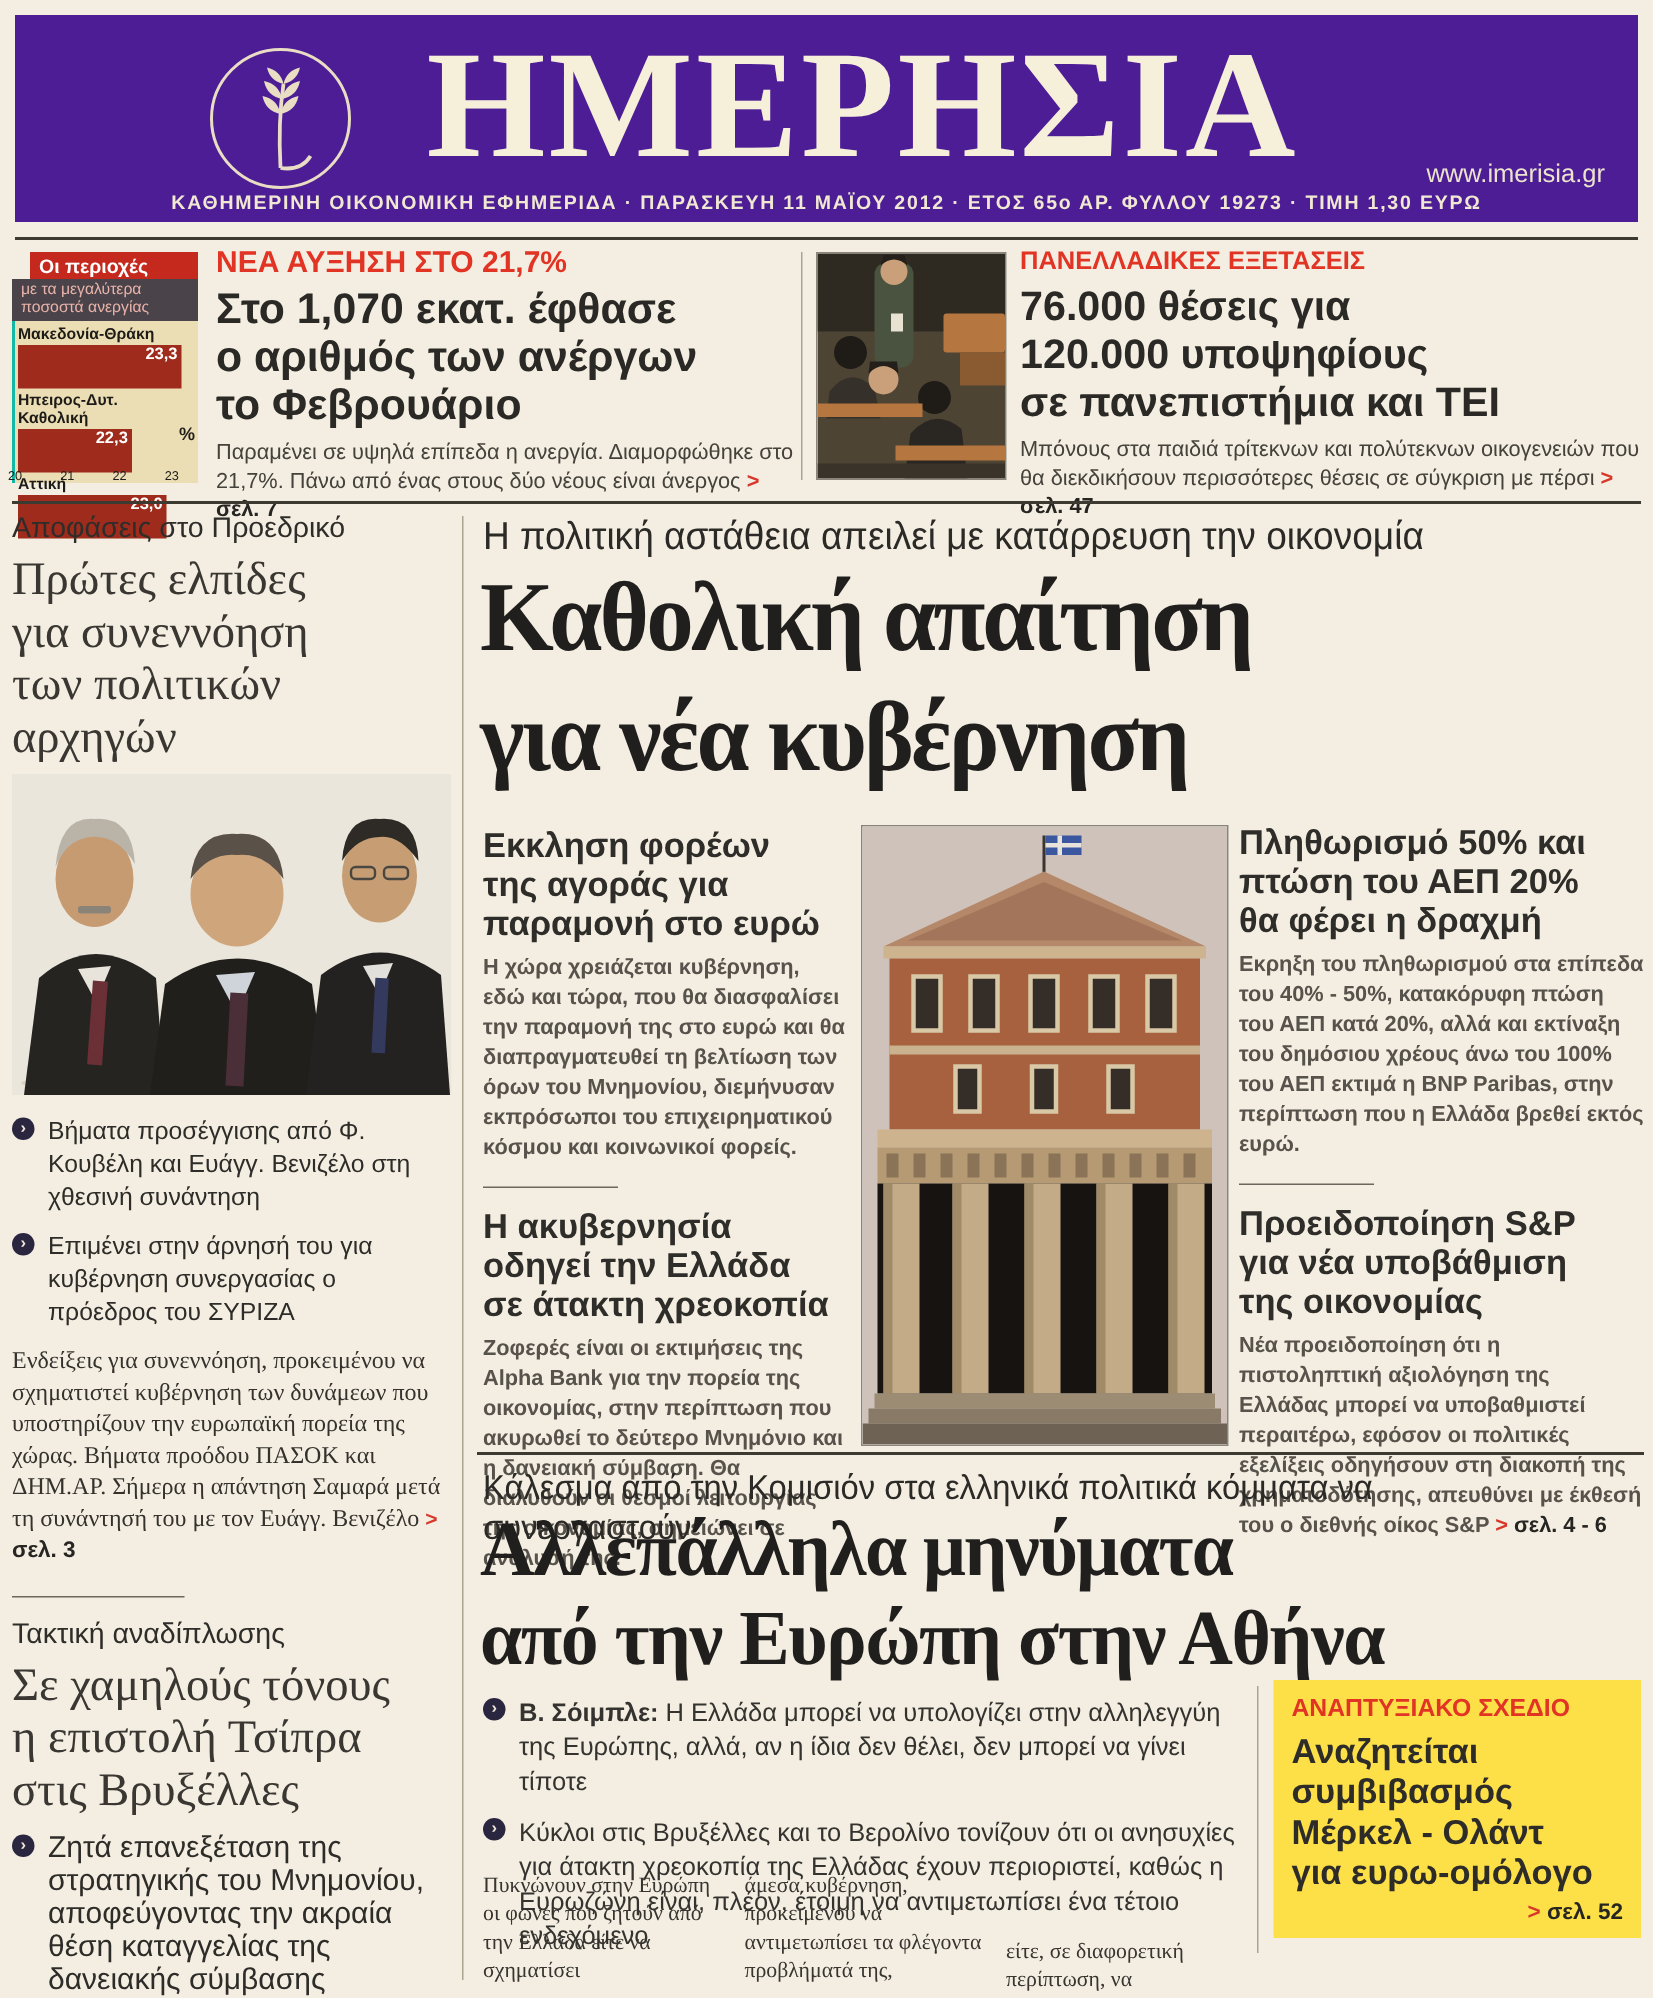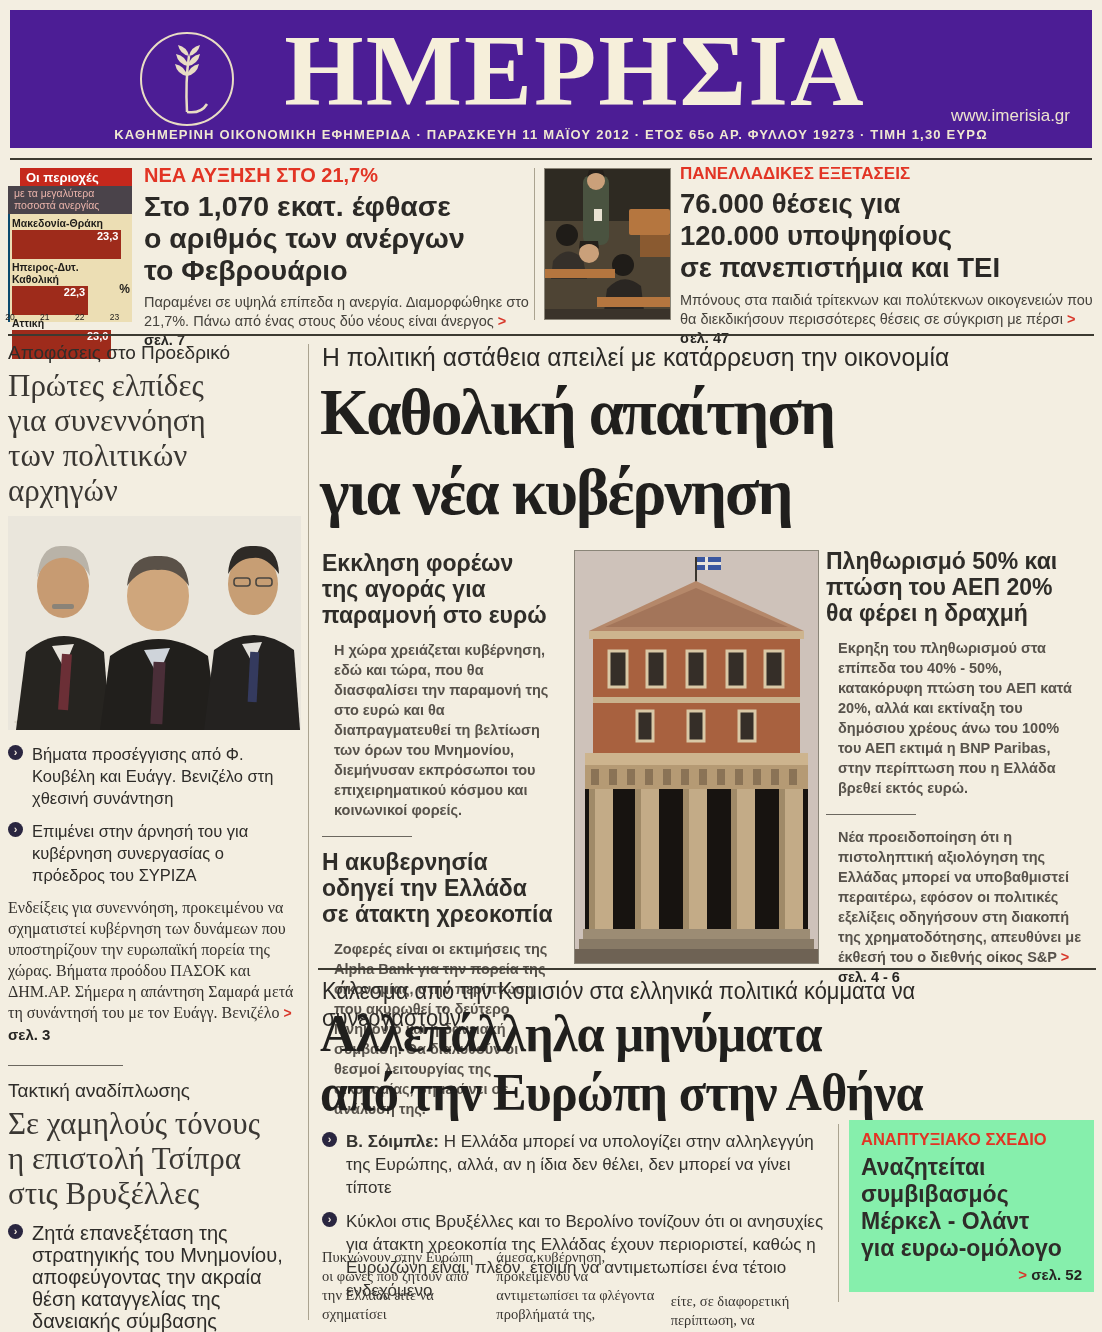--- a/index.html
+++ b/index.html
@@ -20,36 +20,36 @@
   .kicker-red{color:#e23424;font-weight:bold;}
   .headline-sans{font-weight:bold;color:#2b2926;}
   .dek{color:#45423c;}
   .refa{color:#d8372a;font-weight:bold;}
   .refl{font-weight:bold;color:#262522;}
 
   
   #chart{left:8px;top:168px;width:124px;height:154px;font-family:"Liberation Sans",sans-serif;}
   #chart-head{background:#c5281c;color:#fff;font-size:13px;font-weight:bold;padding:2px 6px 1px;margin-left:12px;}
   #chart-sub{background:#4a434a;color:#e9b3aa;font-size:10.5px;line-height:12px;padding:1px 6px 3px;}
-  #chart-plot{position:relative;background:#ecdeb4;border-left:2px solid #0c4a6e;padding:3px 4px 18px 2px;height:87px;}
+  #chart-plot{position:relative;background:#ecdeb4;border-left:2px solid #14b8a6;padding:3px 4px 18px 2px;height:87px;}
   .bar-label{font-size:10.5px;font-weight:bold;color:#1d1b18;line-height:12px;}
   .bar{position:relative;height:29px;background:#9e2b1b;margin:1px 0 2px;}
   .bar-val{position:absolute;right:3px;top:0;color:#fff;font-weight:bold;font-size:11px;line-height:13px;}
   .xtick{position:absolute;bottom:0;transform:translateX(-50%);font-size:8.5px;color:#201e1b;}
   #pct{position:absolute;right:2px;bottom:26px;font-size:12px;font-weight:bold;color:#201e1b;}
 
   .vline{background:#aaa390;width:1px;}
   .smallrule{border:0;border-top:1px solid #6b675f;width:90px;margin:16px 0 12px 0;}
 
   .bullet-ic{display:inline-flex;flex:0 0 auto;width:15px;height:15px;border-radius:50%;background:#2a2640;color:#efe7da;
     align-items:center;justify-content:center;font-size:11px;font-weight:bold;line-height:15px;margin-top:2px;}
   .bullet-row{display:flex;gap:9px;margin-bottom:11px;}
 
   .mid-h{font-size:23px;line-height:26px;font-weight:bold;color:#2f2d29;margin:0 0 7px 0;}
-  .mid-b{font-size:14.5px;line-height:20px;font-weight:bold;color:#57524b;margin:12px;}
+  .mid-b{font-size:14.5px;line-height:20px;font-weight:bold;color:#57524b;margin:0;}
 
   .serif-body{font-size:16px;line-height:21px;color:#35322e;}
   .photo-frame{border:1px solid #8a8578;background:#fff;}
   svg{display:block;}
 </style>
 </head>
 <body>
 
 <div id="page">
 
@@ -281,20 +281,23 @@
       <rect x="0" y="398" width="243" height="14" fill="#6e6254"></rect>
     </svg>
   </div>
 
   <div class="abs sans" style="left:826px;top:548px;width:270px;">
     <div class="mid-h pre">Πληθωρισμό 50% και
 πτώση του ΑΕΠ 20%
 θα φέρει η δραχμή</div>
     <p class="mid-b">Εκρηξη του πληθωρισμού στα επίπεδα του 40% - 50%, κατακόρυφη πτώση του ΑΕΠ κατά 20%, αλλά και εκτίναξη του δημόσιου χρέους άνω του 100% του ΑΕΠ εκτιμά η BNP Paribas, στην περίπτωση που η Ελλάδα βρεθεί εκτός ευρώ.</p>
     <hr class="smallrule">
+    <div class="mid-h pre">Προειδοποίηση S&amp;P
+για νέα υποβάθμιση
+της οικονομίας</div>
     <p class="mid-b"><span>Νέα προειδοποίηση ότι η πιστοληπτική αξιολόγηση της Ελλάδας μπορεί να υποβαθμιστεί περαιτέρω, εφόσον οι πολιτικές εξελίξεις οδηγήσουν στη διακοπή της χρηματοδότησης, απευθύνει με έκθεσή του ο διεθνής οίκος S&amp;P </span><span class="refa">&gt;</span> <span class="refl">σελ. 4 - 6</span></p>
   </div>
 
   <div class="abs rule" style="left:318px;top:968px;width:778px;"></div>
 
   <div class="abs sans" style="left:322px;top:978px;width:770px;font-size:23px;color:#2c2a27;transform:scaleX(.95);transform-origin:left top;">Κάλεσμα από την Κομισιόν στα ελληνικά πολιτικά κόμματα να συνεργαστούν</div>
   <div class="abs serif pre" style="left:320px;top:1004px;width:720px;font-size:52px;line-height:59px;font-weight:bold;letter-spacing:-1px;color:#201f1d;transform:scaleX(.97);transform-origin:left top;">Αλλεπάλληλα μηνύματα
 από την Ευρώπη στην Αθήνα</div>
 
   <div class="abs" style="left:322px;top:1130px;width:506px;">
@@ -309,21 +312,21 @@
   </div>
 
   <div class="abs" style="left:322px;top:1248px;width:508px;display:flex;gap:15px;">
     <div class="serif" style="width:160px;font-size:14.5px;line-height:19px;color:#383531;">Πυκνώνουν στην Ευρώπη οι φωνές που ζητούν από την Ελλάδα είτε να σχηματίσει</div>
     <div class="serif" style="width:160px;font-size:14.5px;line-height:19px;color:#383531;">άμεσα κυβέρνηση, προκειμένου να αντιμετωπίσει τα φλέγοντα προβλήματά της,</div>
     <div class="serif" style="width:160px;font-size:14.5px;line-height:19px;color:#383531;margin-top:44px;"><span>είτε, σε διαφορετική περίπτωση, να εγκαταλείψει την Ευρωζώνη </span><span class="refa sans" style="font-size:13px;">&gt;</span> <span class="refl sans" style="font-size:14px;">σελ. 4</span></div>
   </div>
 
   <div class="abs vline" style="left:838px;top:1124px;height:178px;"></div>
 
-  <div class="abs" style="left:849px;top:1120px;width:245px;height:172px;background:#86efac;padding:10px 12px;box-sizing:border-box;">
+  <div class="abs" style="left:849px;top:1120px;width:245px;height:172px;background:#fde047;padding:10px 12px;box-sizing:border-box;">
     <div class="sans kicker-red" style="font-size:16.5px;">ΑΝΑΠΤΥΞΙΑΚΟ ΣΧΕΔΙΟ</div>
     <div class="sans pre" style="font-size:23px;line-height:27px;font-weight:bold;color:#2e2c29;margin-top:5px;">Αναζητείται
 συμβιβασμός
 Μέρκελ - Ολάντ
 για ευρω-ομόλογο</div>
     <div class="sans" style="text-align:right;margin-top:4px;font-size:15px;"><span class="refa">&gt;</span> <span class="refl">σελ. 52</span></div>
   </div>
 
 </div>
 

